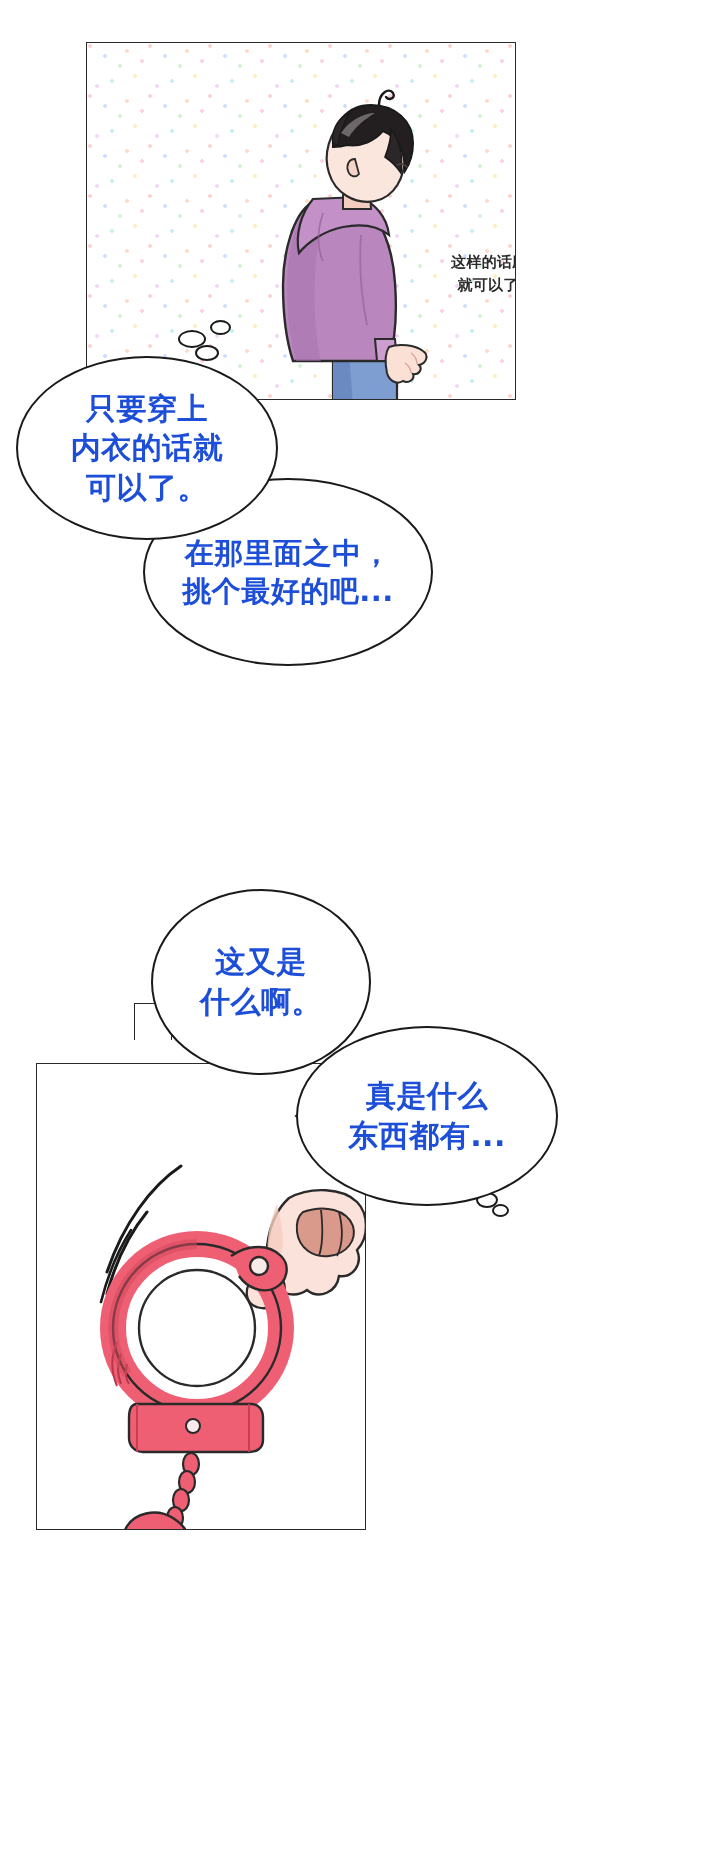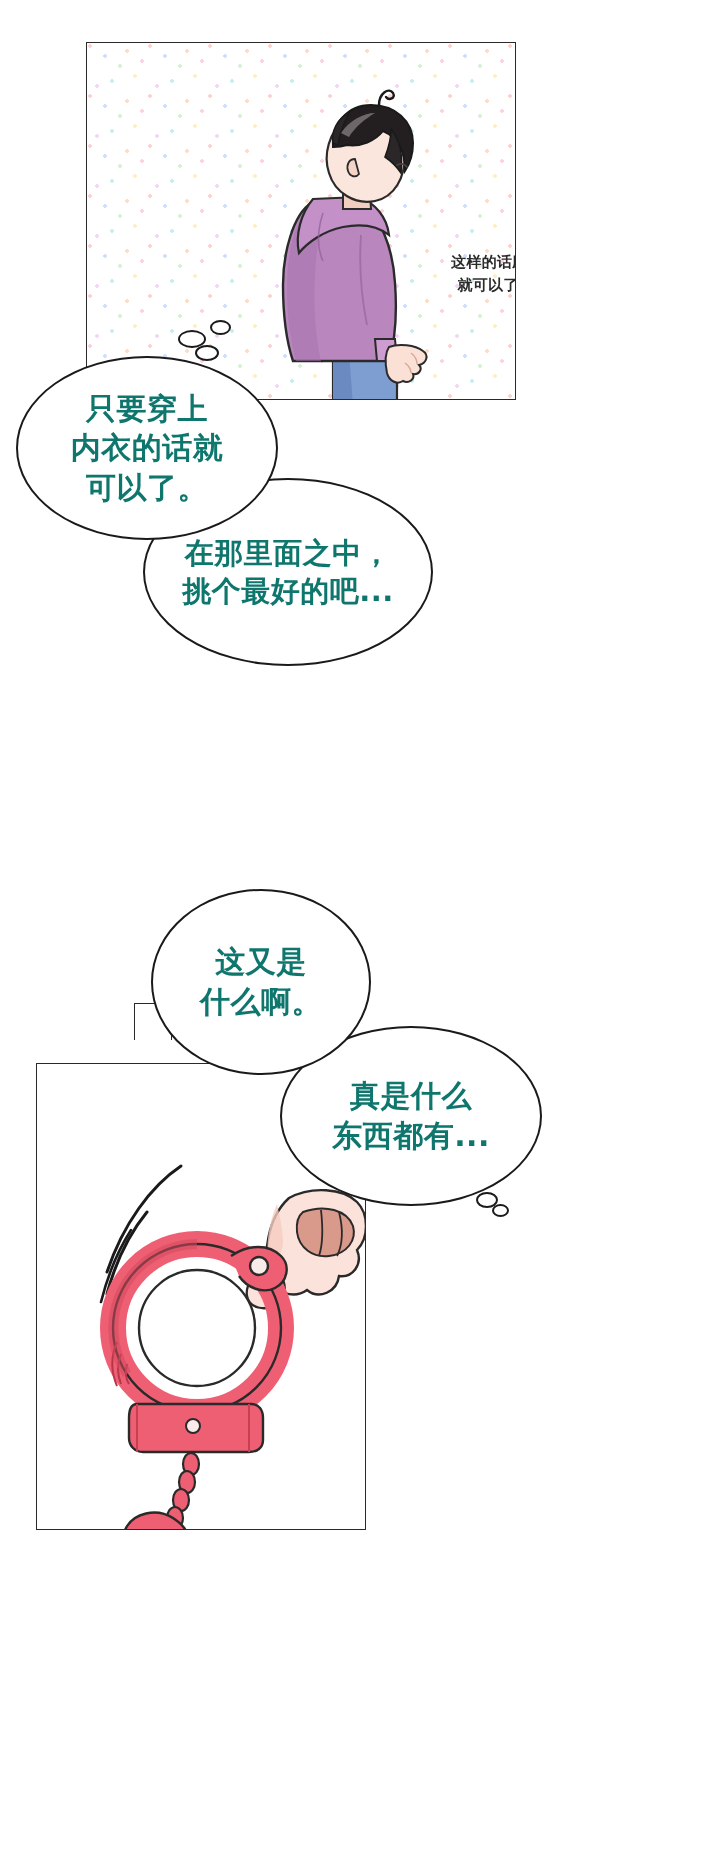--- a/index.html
+++ b/index.html
@@ -92,21 +92,21 @@
     border: 2px solid #1a1a1a;
     border-radius: 50%;
     display: flex;
     align-items: center;
     justify-content: center;
     text-align: center;
     box-sizing: border-box;
   }
   .bubble-text {
     font-family: "DejaVu Sans", "Liberation Sans", sans-serif;
-    color: #0f766e;
+    color: #1d4ed8;
     font-weight: 700;
     line-height: 1.32;
     white-space: pre-line;
     letter-spacing: 0.5px;
   }
 
   #bubble-1 {
     left: 16px;
     top: 356px;
     width: 262px;
@@ -127,21 +127,21 @@
   #bubble-3 {
     left: 151px;
     top: 889px;
     width: 220px;
     height: 186px;
     z-index: 30;
   }
   #bubble-3 .bubble-text { font-size: 30px; }
 
   #bubble-4 {
-    left: 280px;
+    left: 296px;
     top: 1026px;
     width: 262px;
     height: 180px;
     z-index: 28;
   }
   #bubble-4 .bubble-text { font-size: 30px; }
 
   
   .tail-dot {
     position: absolute;

